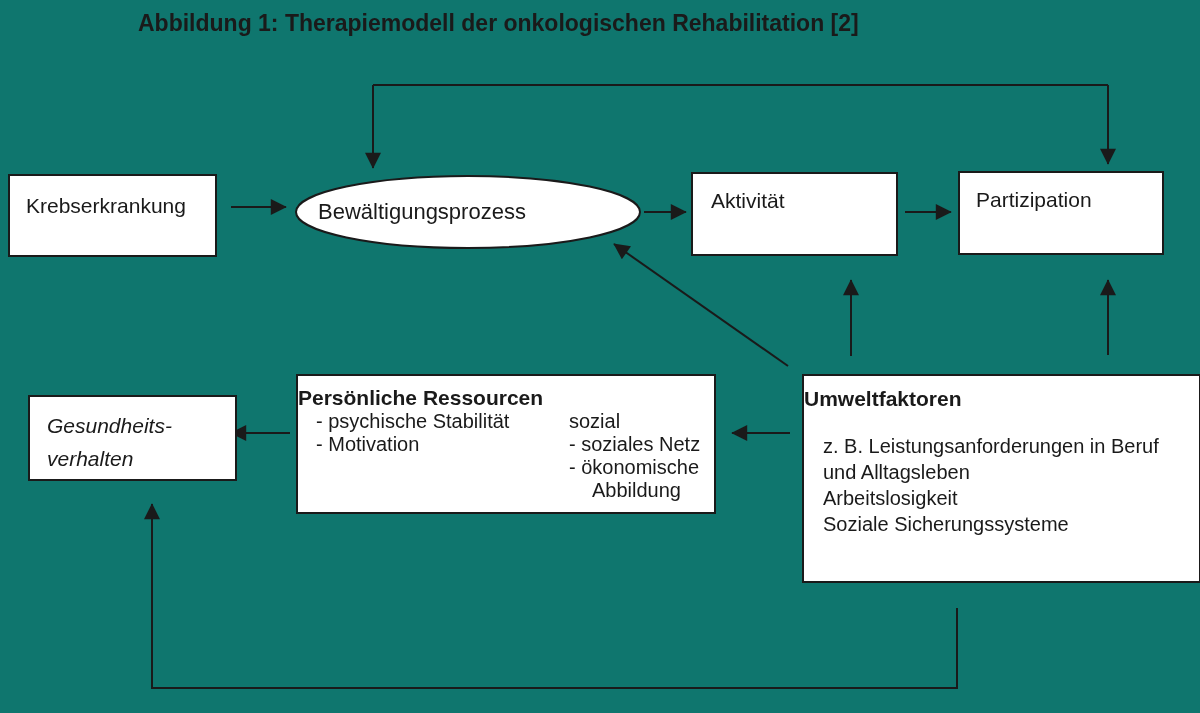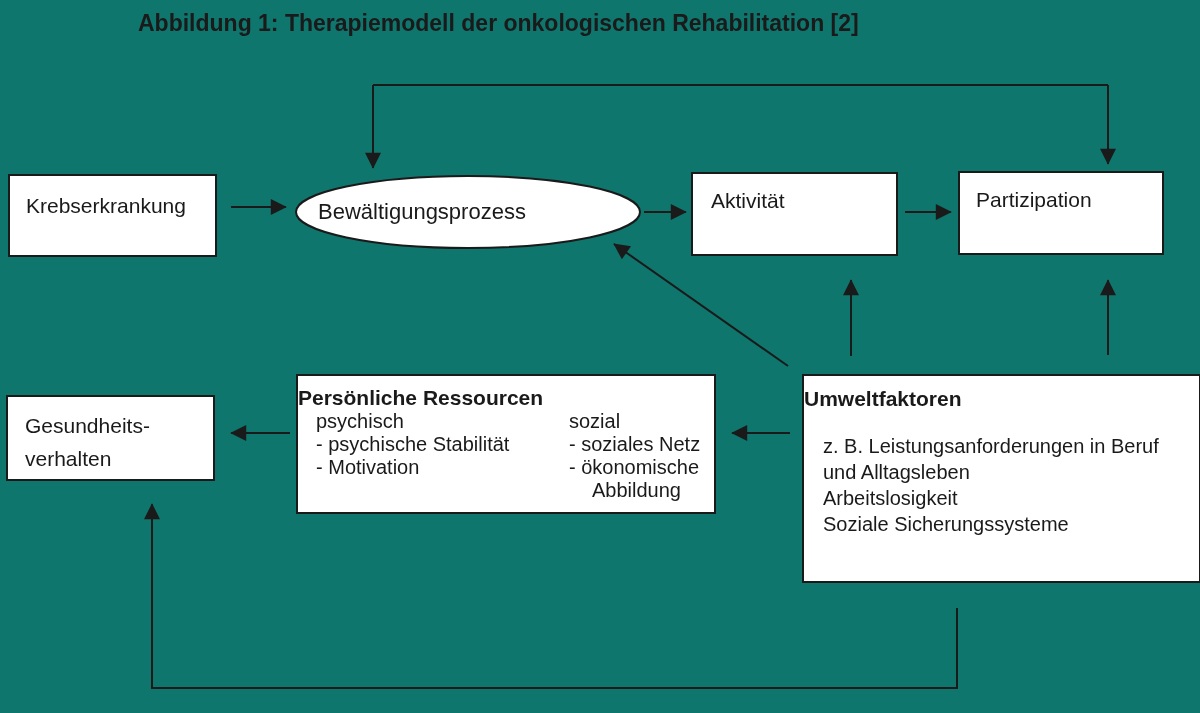--- a/index.html
+++ b/index.html
@@ -18,21 +18,21 @@
     font-size: 23px; font-weight: bold; white-space: nowrap;
   }
   .node {
     position: absolute; box-sizing: border-box;
     border: 2px solid #1a1a1a; background: #ffffff;
     font-size: 21px; line-height: 25px;
   }
   #box-krebs        { left: 8px;   top: 174px; width: 209px; height: 83px;  padding: 17px 0 0 16px; }
   #box-aktivitaet   { left: 691px; top: 172px; width: 207px; height: 84px;  padding: 14px 0 0 18px; }
   #box-partizipation{ left: 958px; top: 171px; width: 206px; height: 84px;  padding: 14px 0 0 16px; }
-  #box-gesundheit   { left: 6px;  top: 395px; width: 209px; height: 86px;  padding: 12px 0 0 17px; line-height: 33px; }
+  #box-gesundheit   { left: 28px;  top: 395px; width: 209px; height: 86px;  padding: 12px 0 0 17px; line-height: 33px; font-style: italic; }
   #box-pers         { left: 296px; top: 374px; width: 420px; height: 140px; }
   #box-umwelt       { left: 802px; top: 374px; width: 399px; height: 209px; }
 
   .box-heading { text-align: left; font-weight: bold; font-size: 21px; line-height: 24px; margin-top: 10px; }
   #box-umwelt .box-heading { margin-top: 11px; }
 
   .pers-cols { position: relative; font-size: 20px; line-height: 23px; }
   .pers-col-left  { position: absolute; left: 18px;  top: 0; white-space: nowrap; }
   .pers-col-right { position: absolute; left: 271px; top: 0; white-space: nowrap; }
   .indent { padding-left: 23px; }
@@ -103,21 +103,20 @@
 
   <div class="node" id="box-gesundheit">
     <div>Gesundheits-</div>
     <div>verhalten</div>
   </div>
 
   <div class="node" id="box-pers">
     <div class="box-heading">Persönliche Ressourcen</div>
     <div class="pers-cols">
       <div class="pers-col-left">
-        <div>psychisch</div>
         <div>- psychische Stabilität</div>
         <div>- Motivation</div>
       </div>
       <div class="pers-col-right">
         <div>sozial</div>
         <div>- soziales Netz</div>
         <div>- ökonomische</div>
         <div class="indent">Abbildung</div>
       </div>
     </div>

